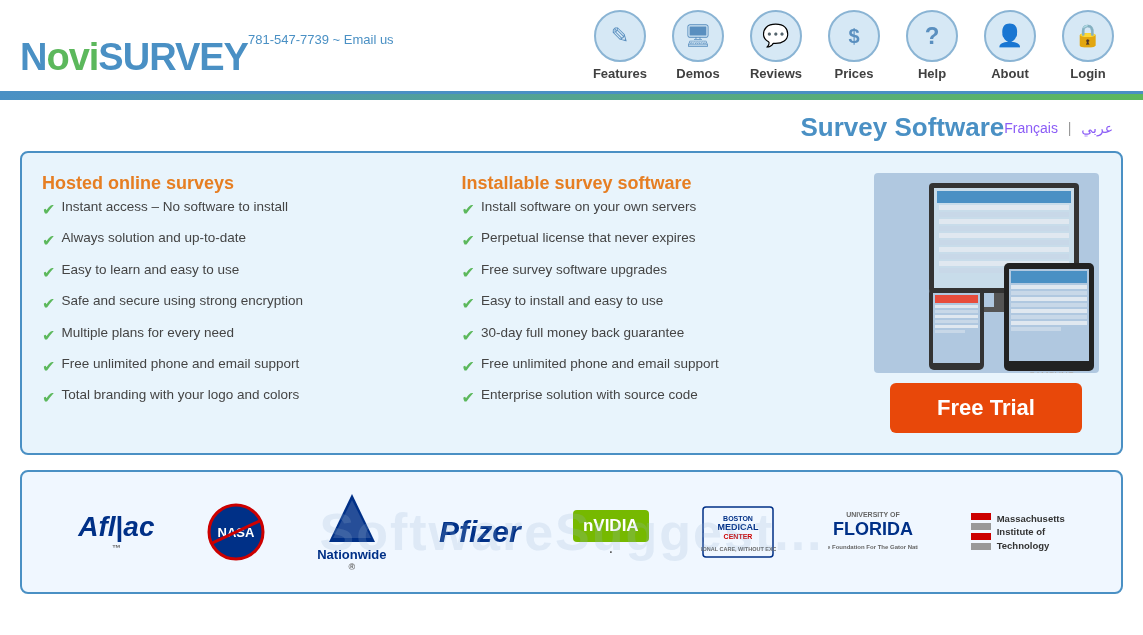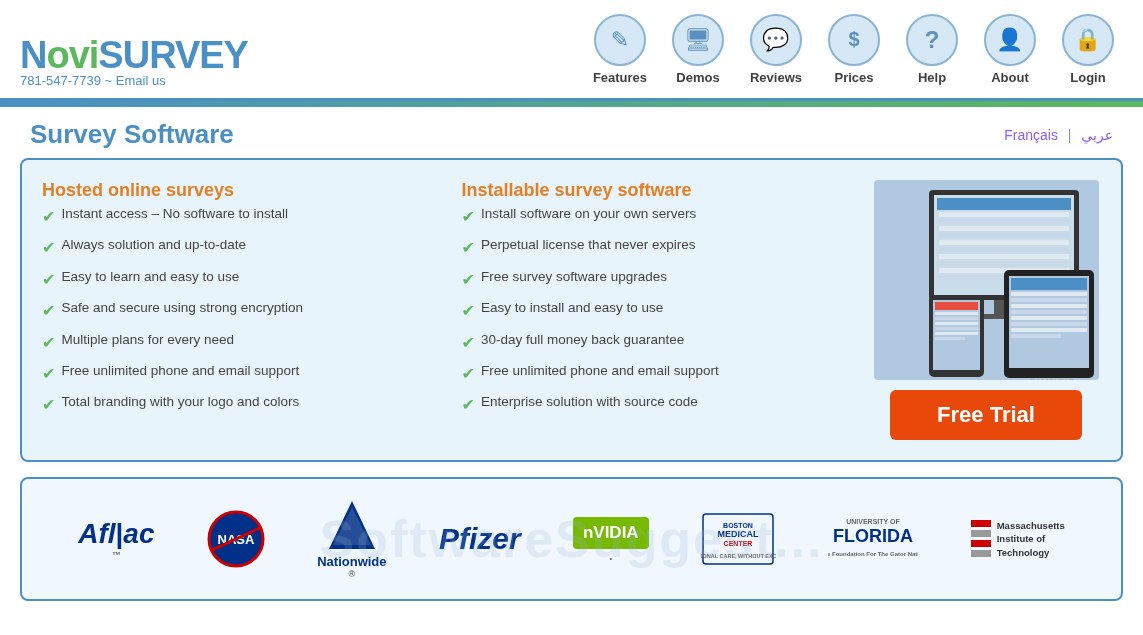--- a/index.html
+++ b/index.html
@@ -1,36 +1,36 @@
 <!DOCTYPE html>
 <html><head>
   <meta charset="utf-8">
   <style>
     * { margin: 0; padding: 0; box-sizing: border-box; }
     body { font-family: Arial, sans-serif; background: #fff; width: 1143px; }
 
     
     .header { display: flex; align-items: center; padding: 10px 20px; border-bottom: 3px solid #4a90c4; }
-    .logo { display: flex; flex-direction: column; margin-right: 30px; margin-top: 24px; }
+    .logo { display: flex; flex-direction: row; margin-right: 30px; margin-top: 24px; }
     .logo-text { font-size: 38px; font-weight: bold; letter-spacing: -1px; }
     .logo-text .n { color: #4a90c4; }
     .logo-text .ovi { color: #5cb85c; }
     .logo-text .survey { color: #4a90c4; }
     .logo-sub { font-size: 13px; color: #4a90c4; margin-top: -4px; }
     .logo-sub a { color: #4a90c4; text-decoration: none; }
     .nav { display: flex; align-items: center; gap: 8px; margin-left: auto; }
     .nav-item { display: flex; flex-direction: column; align-items: center; gap: 4px; text-decoration: none; color: #5a8fbf; min-width: 70px; }
     .nav-circle { width: 52px; height: 52px; border-radius: 50%; border: 2px solid #8ab4d4; background: #d6e8f5; display: flex; align-items: center; justify-content: center; font-size: 22px; color: #5a8fbf; }
     .nav-label { font-size: 13px; color: #404040; font-weight: bold; }
 
     
     .blue-bar { height: 6px; background: linear-gradient(to right, #4a90c4, #5cb85c); }
 
     
-    .page-title-row { display: flex; align-items: center; justify-content: space-between; padding: 12px 30px 8px; }
+    .page-title-row { display: flex; align-items: center; justify-content: flex-end; padding: 12px 30px 8px; }
     .page-title { font-size: 26px; color: #4a90c4; font-weight: bold; }
     .lang-links { font-size: 14px; color: #5a8fbf; }
     .lang-links a { color: #8b5cf6; text-decoration: none; }
     .lang-links span { margin: 0 6px; color: #999; }
 
     
     .main-box { margin: 0 20px 15px; border: 2px solid #4a90c4; border-radius: 8px; background: #e8f4fc; padding: 20px; display: flex; gap: 20px; }
     .features-cols { display: flex; gap: 30px; flex: 1; }
     .feature-col { flex: 1; }
     .feature-col h3 { font-size: 18px; color: #e67e22; font-weight: bold; margin-bottom: 4px; }

